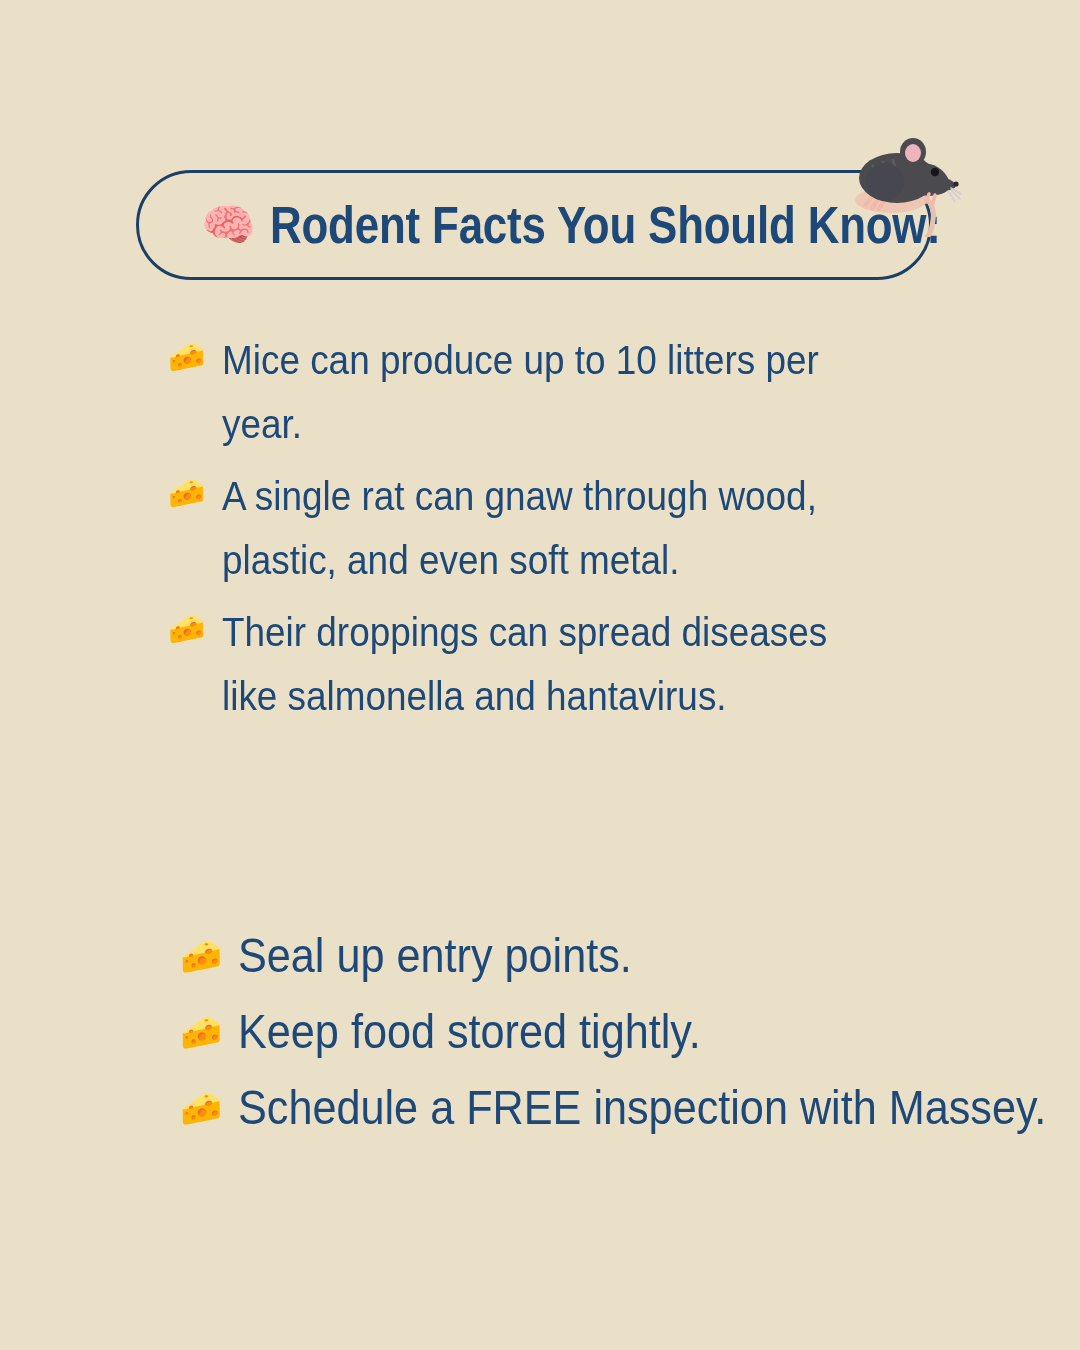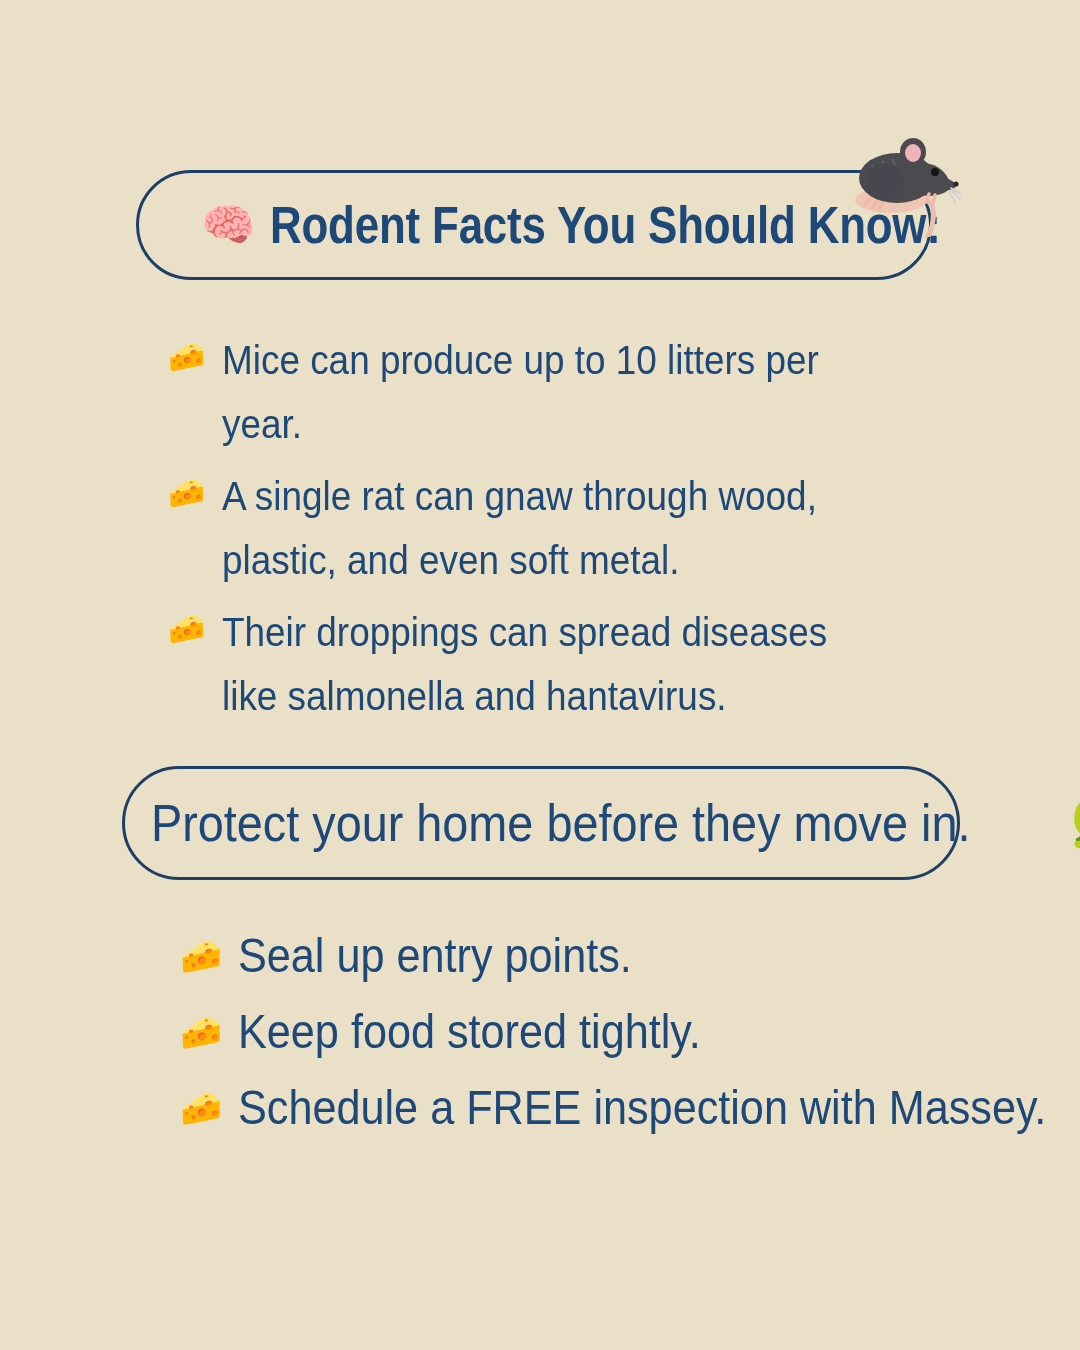--- a/index.html
+++ b/index.html
@@ -229,26 +229,20 @@
       <span class="fact-text">A single rat can gnaw through wood, plastic, and even soft metal.</span>
     </div>
 
     <div class="fact-item">
       <span class="emoji fact-bullet">🧀</span>
       <span class="fact-text">Their droppings can spread diseases like salmonella and hantavirus.</span>
     </div>
 
   </div>
 
-  <div class="pill" id="protect-pill">
-    <div class="protect-row">
-      <span class="protect-text">Protect your home before they move in.</span>
-      <span class="emoji protect-emoji">🏡</span>
-    </div>
-  </div>
 
   <div id="actions-list">
 
     <div class="action-item">
       <span class="emoji action-bullet">🧀</span>
       <span class="action-text">Seal up entry points.</span>
     </div>
 
     <div class="action-item">
       <span class="emoji action-bullet">🧀</span>

